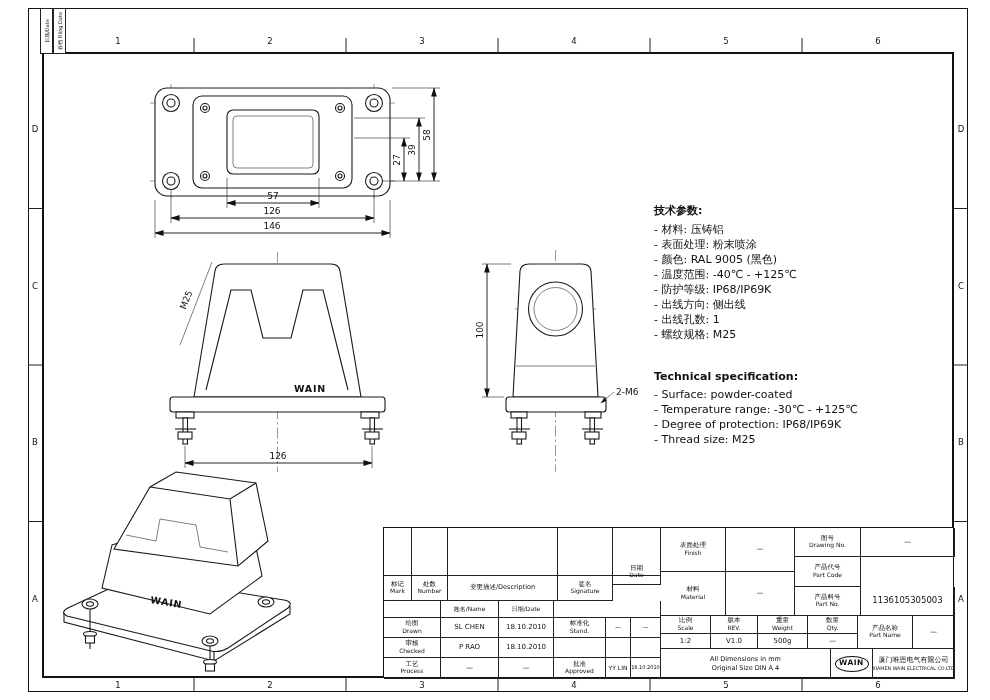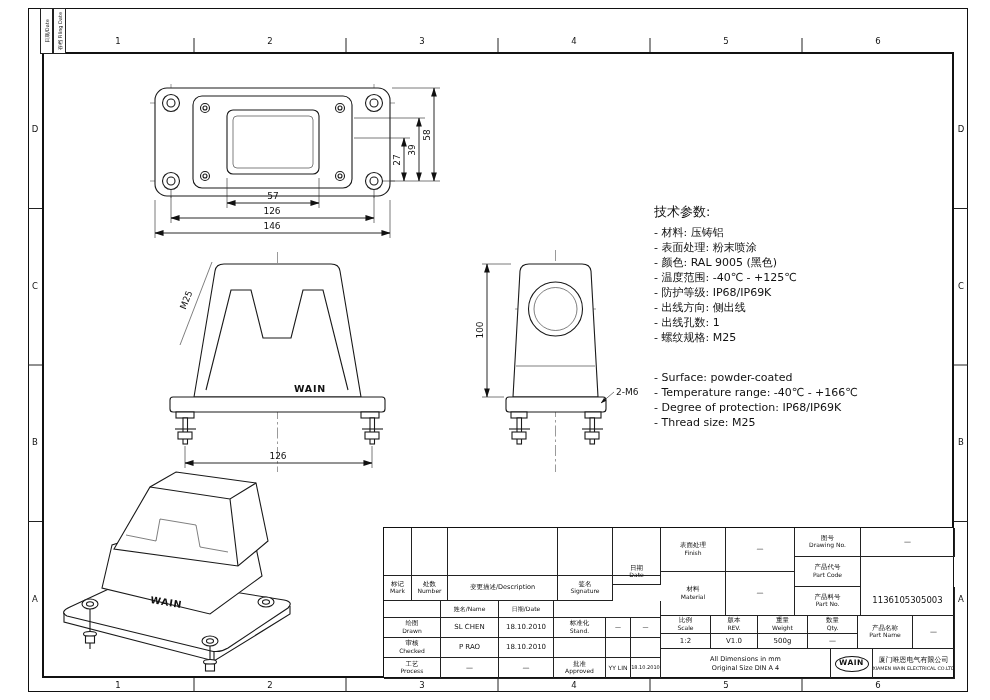--- a/index.html
+++ b/index.html
@@ -16,21 +16,21 @@
   .ext { stroke:#333; stroke-width:0.65; fill:none; }
   .dim { stroke:#111; stroke-width:0.9; fill:none; }
   .dimtxt { font:9px "DejaVu Sans",sans-serif; fill:#111; }
   .brand { font:bold 9.5px "DejaVu Sans",sans-serif; fill:#111; letter-spacing:0.8px; }
   .zn,.zl { position:absolute; font-size:8.5px; color:#111; text-align:center; }
   .zn { width:76px; }
   .zl { width:14px; }
   .filing-cell { position:absolute; width:13px; height:46px; border:1px solid #222; background:#fff; }
   .filing-cell span { position:absolute; left:50%; top:50%; transform:translate(-50%,-50%) rotate(-90deg); white-space:nowrap; font-size:5px; color:#111; }
   .spec { position:absolute; color:#111; }
-  .spec .t { font-size:13px; margin-bottom:4px; }
+  .spec .t { font-size:11px; margin-bottom:4px;font-weight:bold; }
   .spec .l { font-size:11px; line-height:15px; white-space:pre; }
   .tb { position:absolute; left:383px; top:527px; width:571px; height:151px; border:1.6px solid #111; background:#fff; }
   .c { position:absolute; border-right:1px solid #222; border-bottom:1px solid #222; display:flex; flex-direction:column; align-items:center; justify-content:center; text-align:center; overflow:hidden; line-height:1.15; }
   .lab { font-size:6.5px; }
   .lab .en { font-size:6px; }
   .val { font-size:7px; }
   .val-lg { font-size:8.5px; }
   .val-sm { font-size:6px; }
   .val-xs { font-size:5px; }
   .note { font-size:6.5px; line-height:9px; }
@@ -217,22 +217,23 @@
     <div class="l">- 表面处理: 粉末喷涂</div>
     <div class="l">- 颜色: RAL 9005 (黑色)</div>
     <div class="l">- 温度范围: -40℃ - +125℃</div>
     <div class="l">- 防护等级: IP68/IP69K</div>
     <div class="l">- 出线方向: 侧出线</div>
     <div class="l">- 出线孔数: 1</div>
     <div class="l">- 螺纹规格: M25</div>
   </div>
 
   <div class="spec" style="left:654px;top:370px">
+    <div class="t">Technical specification:</div>
     <div class="l">- Surface: powder-coated</div>
-    <div class="l">- Temperature range: -40℃ - +166℃</div>
+    <div class="l">- Temperature range: -30℃ - +125℃</div>
     <div class="l">- Degree of protection: IP68/IP69K</div>
     <div class="l">- Thread size: M25</div>
   </div>
 
   <div class="tb">
 
     <div class="c" style="left:0;top:0;width:28px;height:48px"></div>
     <div class="c" style="left:28px;top:0;width:36px;height:48px"></div>
     <div class="c" style="left:64px;top:0;width:110px;height:48px"></div>
     <div class="c" style="left:174px;top:0;width:55px;height:48px"></div>

